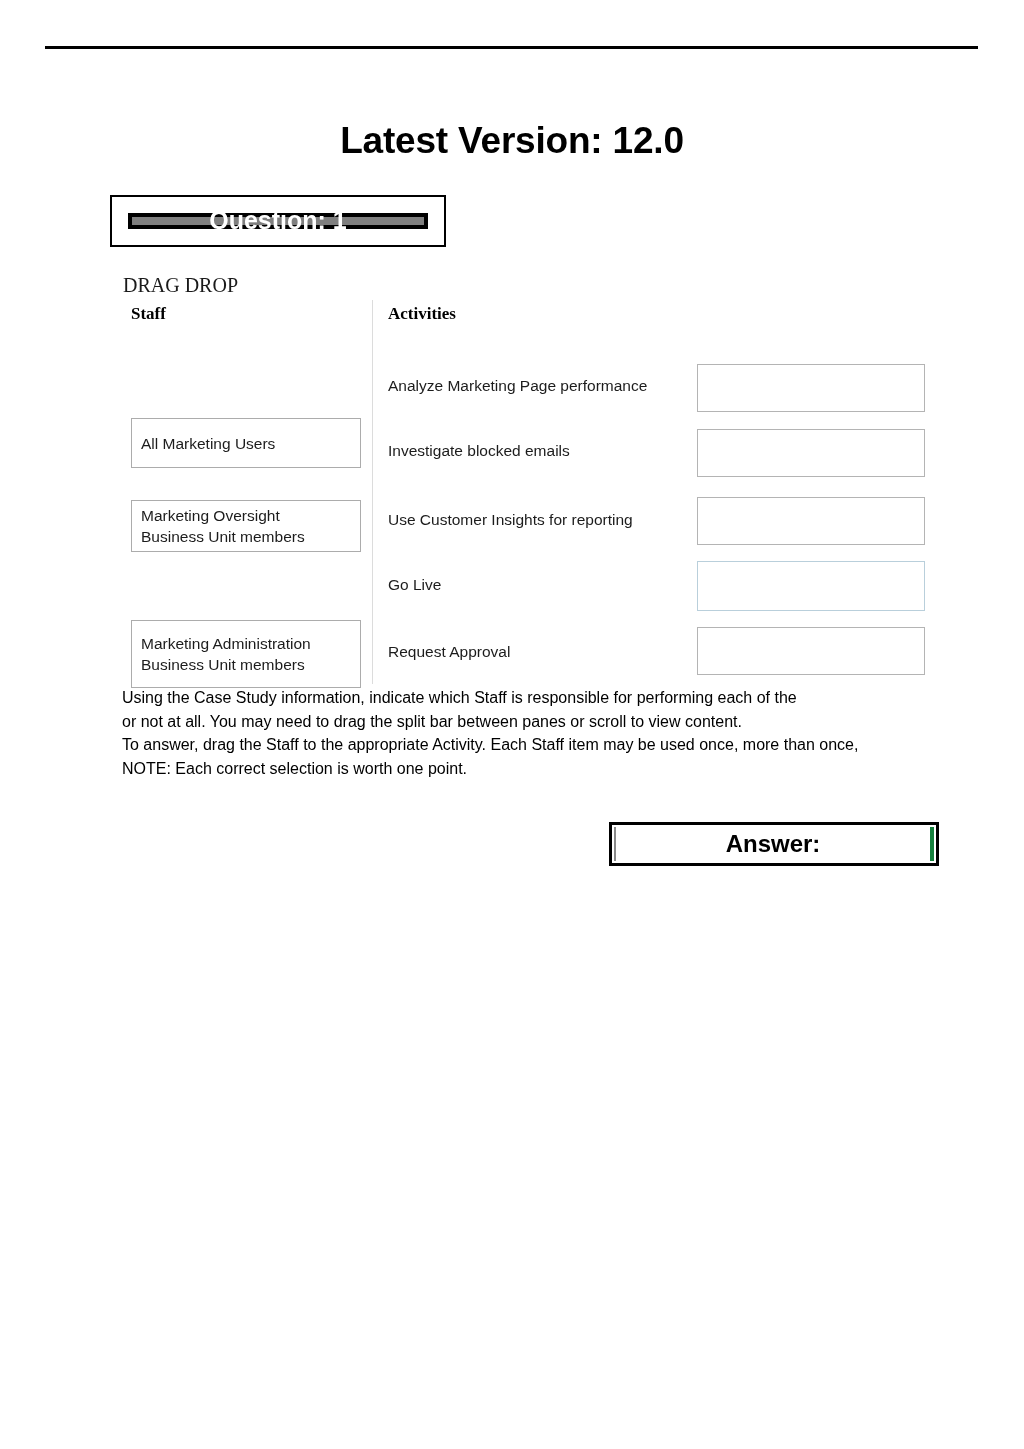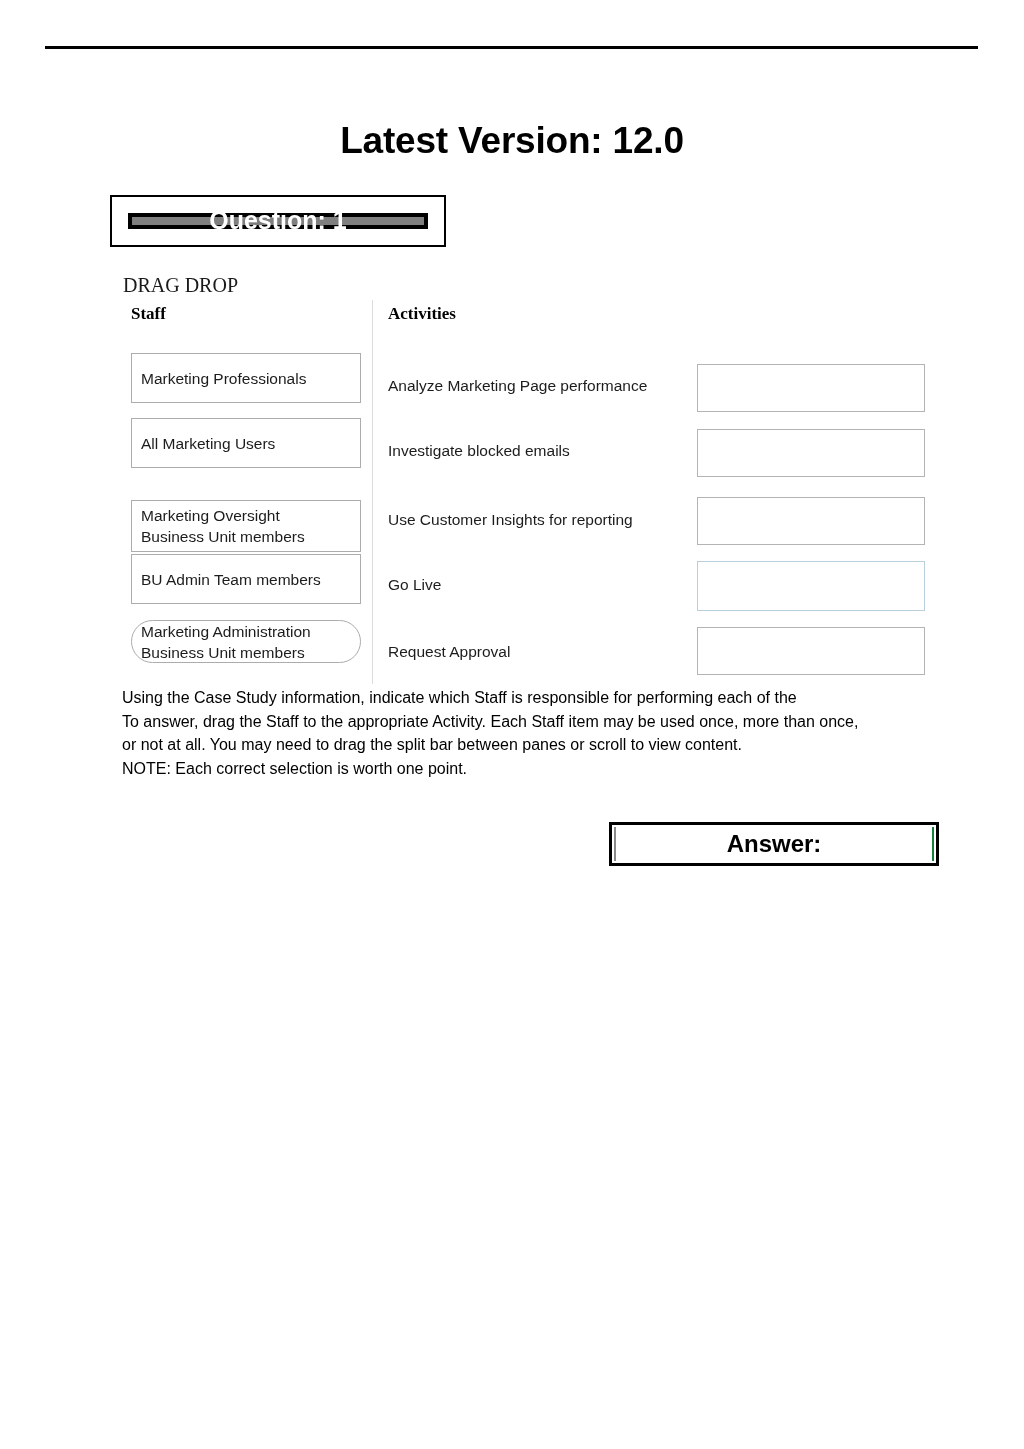--- a/index.html
+++ b/index.html
@@ -168,21 +168,21 @@
     box-sizing: border-box;
     border: 3px solid #000000;
     background: #ffffff;
     padding: 2px;
   }
   .answer-box-inner {
     width: 100%;
     height: 100%;
     box-sizing: border-box;
     border-left: 2px solid #8a8a8a;
-    border-right: 2px solid #15803d;
+    border-right: 4px solid #15803d;
     background: #ffffff;
     display: flex;
     align-items: center;
     justify-content: center;
   }
   .answer-label {
     font-size: 24px;
     font-weight: bold;
     font-family: "Liberation Sans Narrow", "Liberation Sans", sans-serif;
     color: #000000;
@@ -205,49 +205,47 @@
 <div class="dragdrop-label">DRAG DROP</div>
 
 <div class="exhibit">
 
   <div class="col-divider"></div>
 
   <div class="col-head staff-head">Staff</div>
 
   <div class="col-head activities-head">Activities</div>
 
-  <div class="staff-chip" style="top:53px; height:50px;">Marketing Professionals</div>
   <div class="staff-chip" style="top:118px; height:50px;">All Marketing Users</div>
   <div class="staff-chip" style="top:200px; height:52px;">
       <div>Marketing Oversight</div>
       <div>Business Unit members</div>
     </div>
-  <div class="staff-chip" style="top:254px; height:50px;">BU Admin Team members</div>
-  <div class="staff-chip" style="top:320px; height:43px;border-radius:22px;">
+  <div class="staff-chip" style="top:320px; height:68px;">
       <div>Marketing Administration</div>
       <div>Business Unit members</div>
     </div>
 
   <div class="activity-label" style="top:76px;">Analyze Marketing Page performance</div>
   <div class="activity-label" style="top:141px;">Investigate blocked emails</div>
   <div class="activity-label" style="top:210px;">Use Customer Insights for reporting</div>
   <div class="activity-label" style="top:275px;">Go Live</div>
   <div class="activity-label" style="top:342px;">Request Approval</div>
 
   <div class="drop-box" style="top:64px; height:48px;"></div>
   <div class="drop-box" style="top:129px; height:48px;"></div>
   <div class="drop-box" style="top:197px; height:48px;"></div>
   <div class="drop-box highlighted" style="top:261px; height:50px;"></div>
   <div class="drop-box" style="top:327px; height:48px;"></div>
 </div>
 
 <div class="instructions">
   <p>Using the Case Study information, indicate which Staff is responsible for performing each of the</p>
+  <p>or not at all. You may need to drag the split bar between panes or scroll to view content.</p>
   <p>To answer, drag the Staff to the appropriate Activity. Each Staff item may be used once, more than once,</p>
-  <p>or not at all. You may need to drag the split bar between panes or scroll to view content.</p>
   <p>NOTE: Each correct selection is worth one point.</p>
 </div>
 
 <div class="answer-box">
   <div class="answer-box-inner">
     <span class="answer-label">Answer:</span>
   </div>
 </div>
 
 </body></html>

